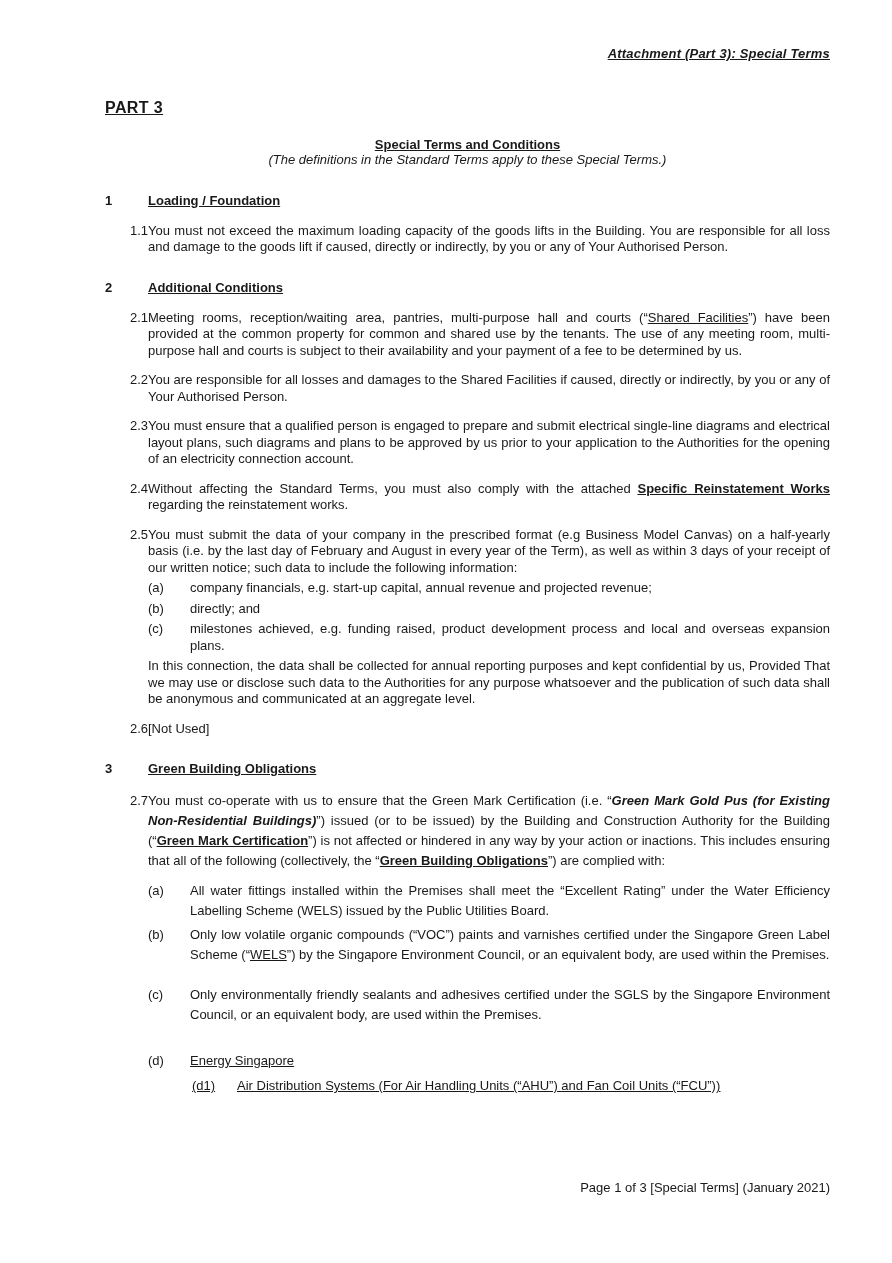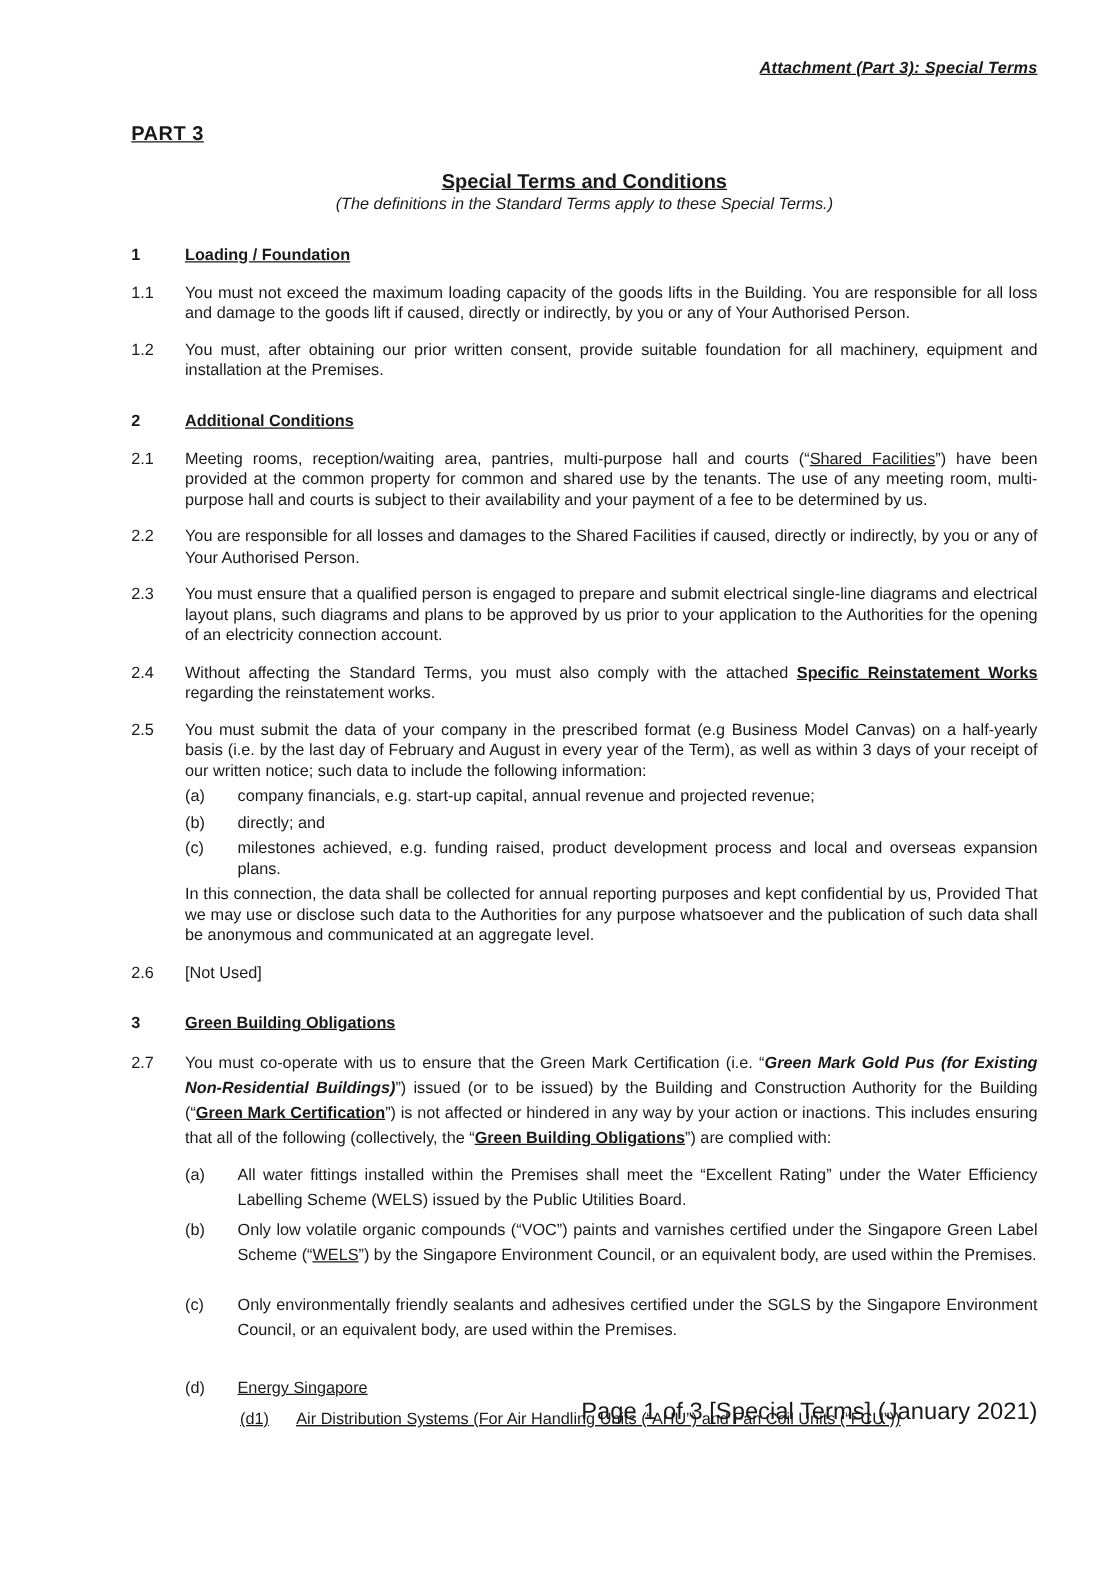--- a/index.html
+++ b/index.html
@@ -24,37 +24,37 @@
     letter-spacing: 0.2px;
   }
   .part-label {
     font-size: 16px; font-weight: bold;
     text-decoration: underline;
     letter-spacing: 0.4px;
     margin-bottom: 20px;
   }
   .title-block { text-align: center; }
   .doc-title {
-    font-size: 16px; font-weight: bold;
+    font-size: 13px; font-weight: bold;
     text-decoration: underline;
   }
   .doc-subtitle {
     font-size: 13px; font-style: italic;
     line-height: 16.5px;
   }
   .section { margin-top: 24px; }
   .sec-head {
     display: flex;
     font-size: 13px; font-weight: bold;
     margin-bottom: 15px;
   }
   .sec-num { width: 43px; flex: none; }
   .sec-title { text-decoration: underline; }
   .clause { display: flex; font-size: 13px; margin-bottom: 13px; }
-  .clause-num { width: 43px; flex: none; line-height: 16.5px; }
+  .clause-num { width: 43px; flex: none; line-height: 16.5px; text-align: right; }
   .clause-body { flex: 1; min-width: 0; }
   .clause-par { text-align: justify; line-height: 16.5px; }
   .items { margin-top: 4px; }
   .item { display: flex; margin-bottom: 4px; }
   .item-label { width: 42px; flex: none; line-height: 16.5px; }
   .item-text { flex: 1; min-width: 0; text-align: justify; line-height: 16.5px; }
   .item.child { margin-left: 44px; margin-top: 5px; text-decoration: underline; }
   .item.child .item-label { width: 45px; }
   .item.gap-md { margin-top: 20px; }
   .item.gap-lg { margin-top: 26px; }
@@ -62,22 +62,22 @@
   .section[data-sec="3"] .clause-par,
   .section[data-sec="3"] .item-text,
   .section[data-sec="3"] .item-label,
   .section[data-sec="3"] .clause-num { line-height: 20px; }
   .section[data-sec="3"] .items { margin-top: 10px; }
   .seg-b { font-weight: bold; }
   .seg-i { font-style: italic; }
   .seg-u { text-decoration: underline; }
   .footer {
     position: absolute;
-    right: 62px; top: 1119px;
-    font-size: 19px;
+    right: 62px; top: 1180px;
+    font-size: 13px;
   }
 </style>
 </head>
 <body>
 
 <div class="page">
   <div class="doc-header">Attachment (Part 3): Special Terms</div>
   <div class="part-label">PART 3</div>
   <div class="title-block">
     <div class="doc-title">Special Terms and Conditions</div>
@@ -86,26 +86,20 @@
   <div id="sections">
       <section class="section" data-sec="1">
         <div class="sec-head">
           <span class="sec-num">1</span>
           <span class="sec-title">Loading / Foundation</span>
         </div>
         <div class="clause">
           <span class="clause-num">1.1</span>
           <div class="clause-body">
             <div class="clause-par">You must not exceed the maximum loading capacity of the goods lifts in the Building. You are responsible for all loss and damage to the goods lift if caused, directly or indirectly, by you or any of Your Authorised Person.</div>
-          </div>
-        </div>
-        <div class="clause">
-          <span class="clause-num">1.2</span>
-          <div class="clause-body">
-            <div class="clause-par">You must, after obtaining our prior written consent, provide suitable foundation for all machinery, equipment and installation at the Premises.</div>
           </div>
         </div>
       </section>
       <section class="section" data-sec="2">
         <div class="sec-head">
           <span class="sec-num">2</span>
           <span class="sec-title">Additional Conditions</span>
         </div>
         <div class="clause">
           <span class="clause-num">2.1</span>

